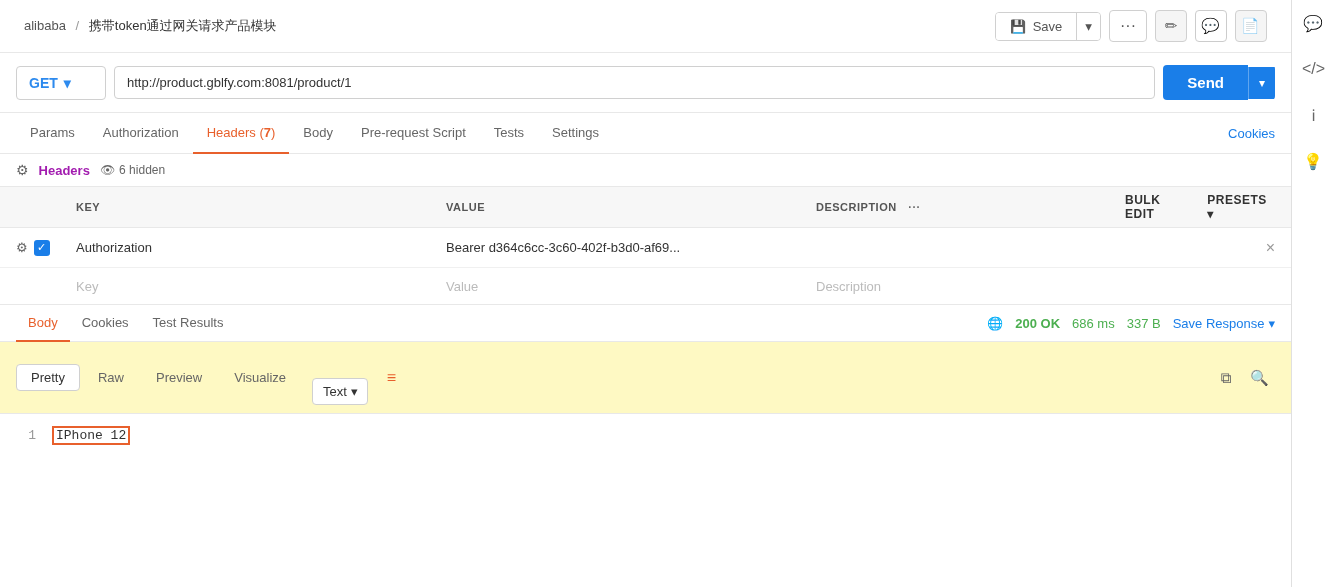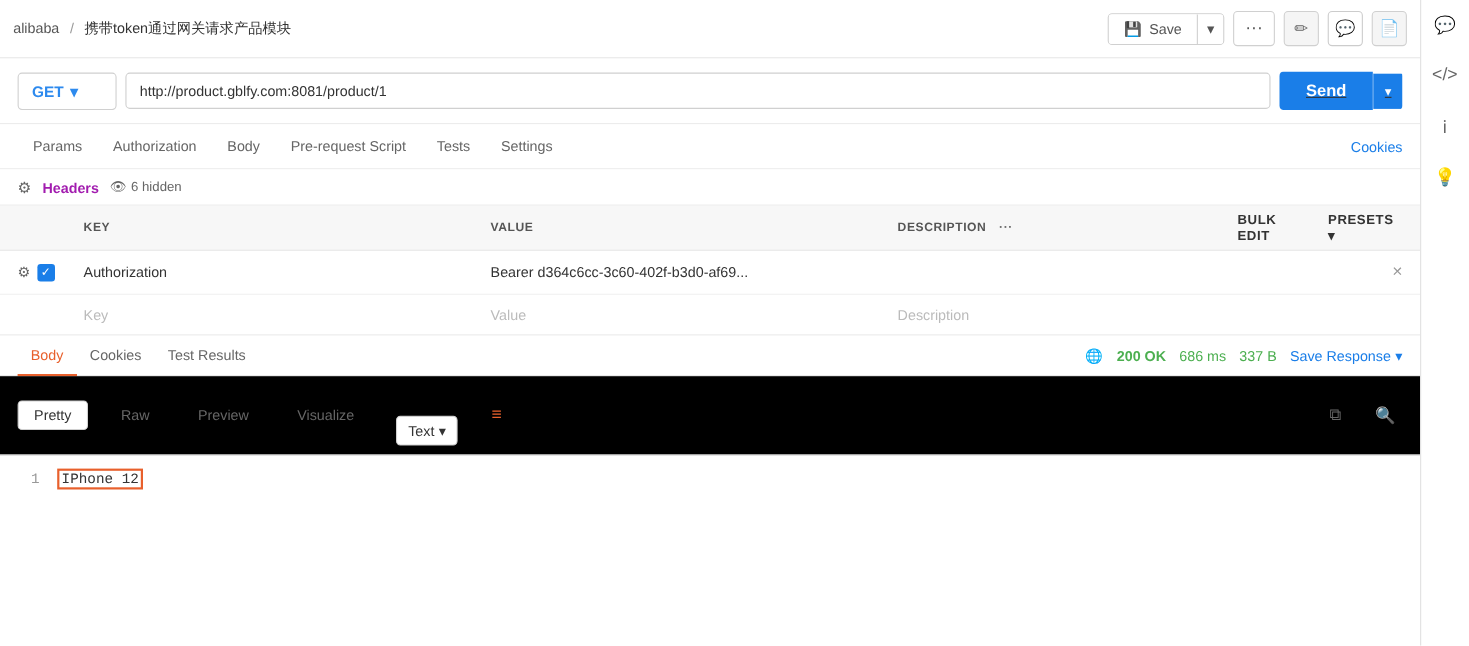--- a/index.html
+++ b/index.html
@@ -28,21 +28,21 @@
       flex: 1;
       display: flex;
       flex-direction: column;
       overflow: hidden;
     }
 
     
     .top-bar {
       display: flex;
       align-items: center;
-      padding: 10px 12px;
+      padding: 10px 24px;
       border-bottom: 1px solid #e8e8e8;
       background: #fff;
     }
     .breadcrumb {
       flex: 1;
       font-size: 13px;
       color: #555;
     }
     .breadcrumb .sep { margin: 0 6px; color: #999; }
     .breadcrumb .title { color: #333; font-weight: 500; }
@@ -124,21 +124,20 @@
       border-radius: 4px;
       font-size: 13px;
       color: #333;
       outline: none;
     }
     .send-btn-group {
       display: flex;
       align-items: center;
       border-radius: 4px;
       overflow: hidden;
-      text-decoration: underline;
     }
     .send-btn {
       padding: 9px 24px;
       background: #1a7ee8;
       border: none;
       color: #fff;
       font-size: 15px;
       font-weight: 600;
       cursor: pointer;
     }
@@ -297,23 +296,23 @@
       color: #1a7ee8; cursor: pointer; font-size: 13px;
       display: flex; align-items: center; gap: 4px;
     }
     .globe-icon { color: #666; }
 
     
     .response-body-bar {
       display: flex;
       align-items: center;
       padding: 8px 16px;
-      gap: 16px;
-      border-bottom: 1px solid #e8e8e8;
-      background: #000000;
+      gap: 4px;
+      border-bottom: 1px solid #e8e8e8;
+      background: #fef9c3;
     }
     .body-tab {
       padding: 5px 14px;
       border-radius: 4px;
       cursor: pointer;
       font-size: 13px;
       color: #666;
     }
     .body-tab.active {
       background: #fff;
@@ -410,20 +409,21 @@
     <input class="url-input" type="text" value="http://product.gblfy.com:8081/product/1" style="">
     <div class="send-btn-group">
       <button class="send-btn">Send</button>
       <button class="send-dropdown">▾</button>
     </div>
   </div>
 
   <div class="tabs-bar">
     <div class="tab-item">Params</div>
     <div class="tab-item">Authorization</div>
+    <div class="tab-item active">Headers (<span class="tab-count">7</span>)</div>
     <div class="tab-item">Body</div>
     <div class="tab-item">Pre-request Script</div>
     <div class="tab-item">Tests</div>
     <div class="tab-item">Settings</div>
     <div class="spacer"></div>
     <span class="cookies-link">Cookies</span>
   </div>
 
   <div class="headers-section">
     <span class="filter-icon">⚙</span>

